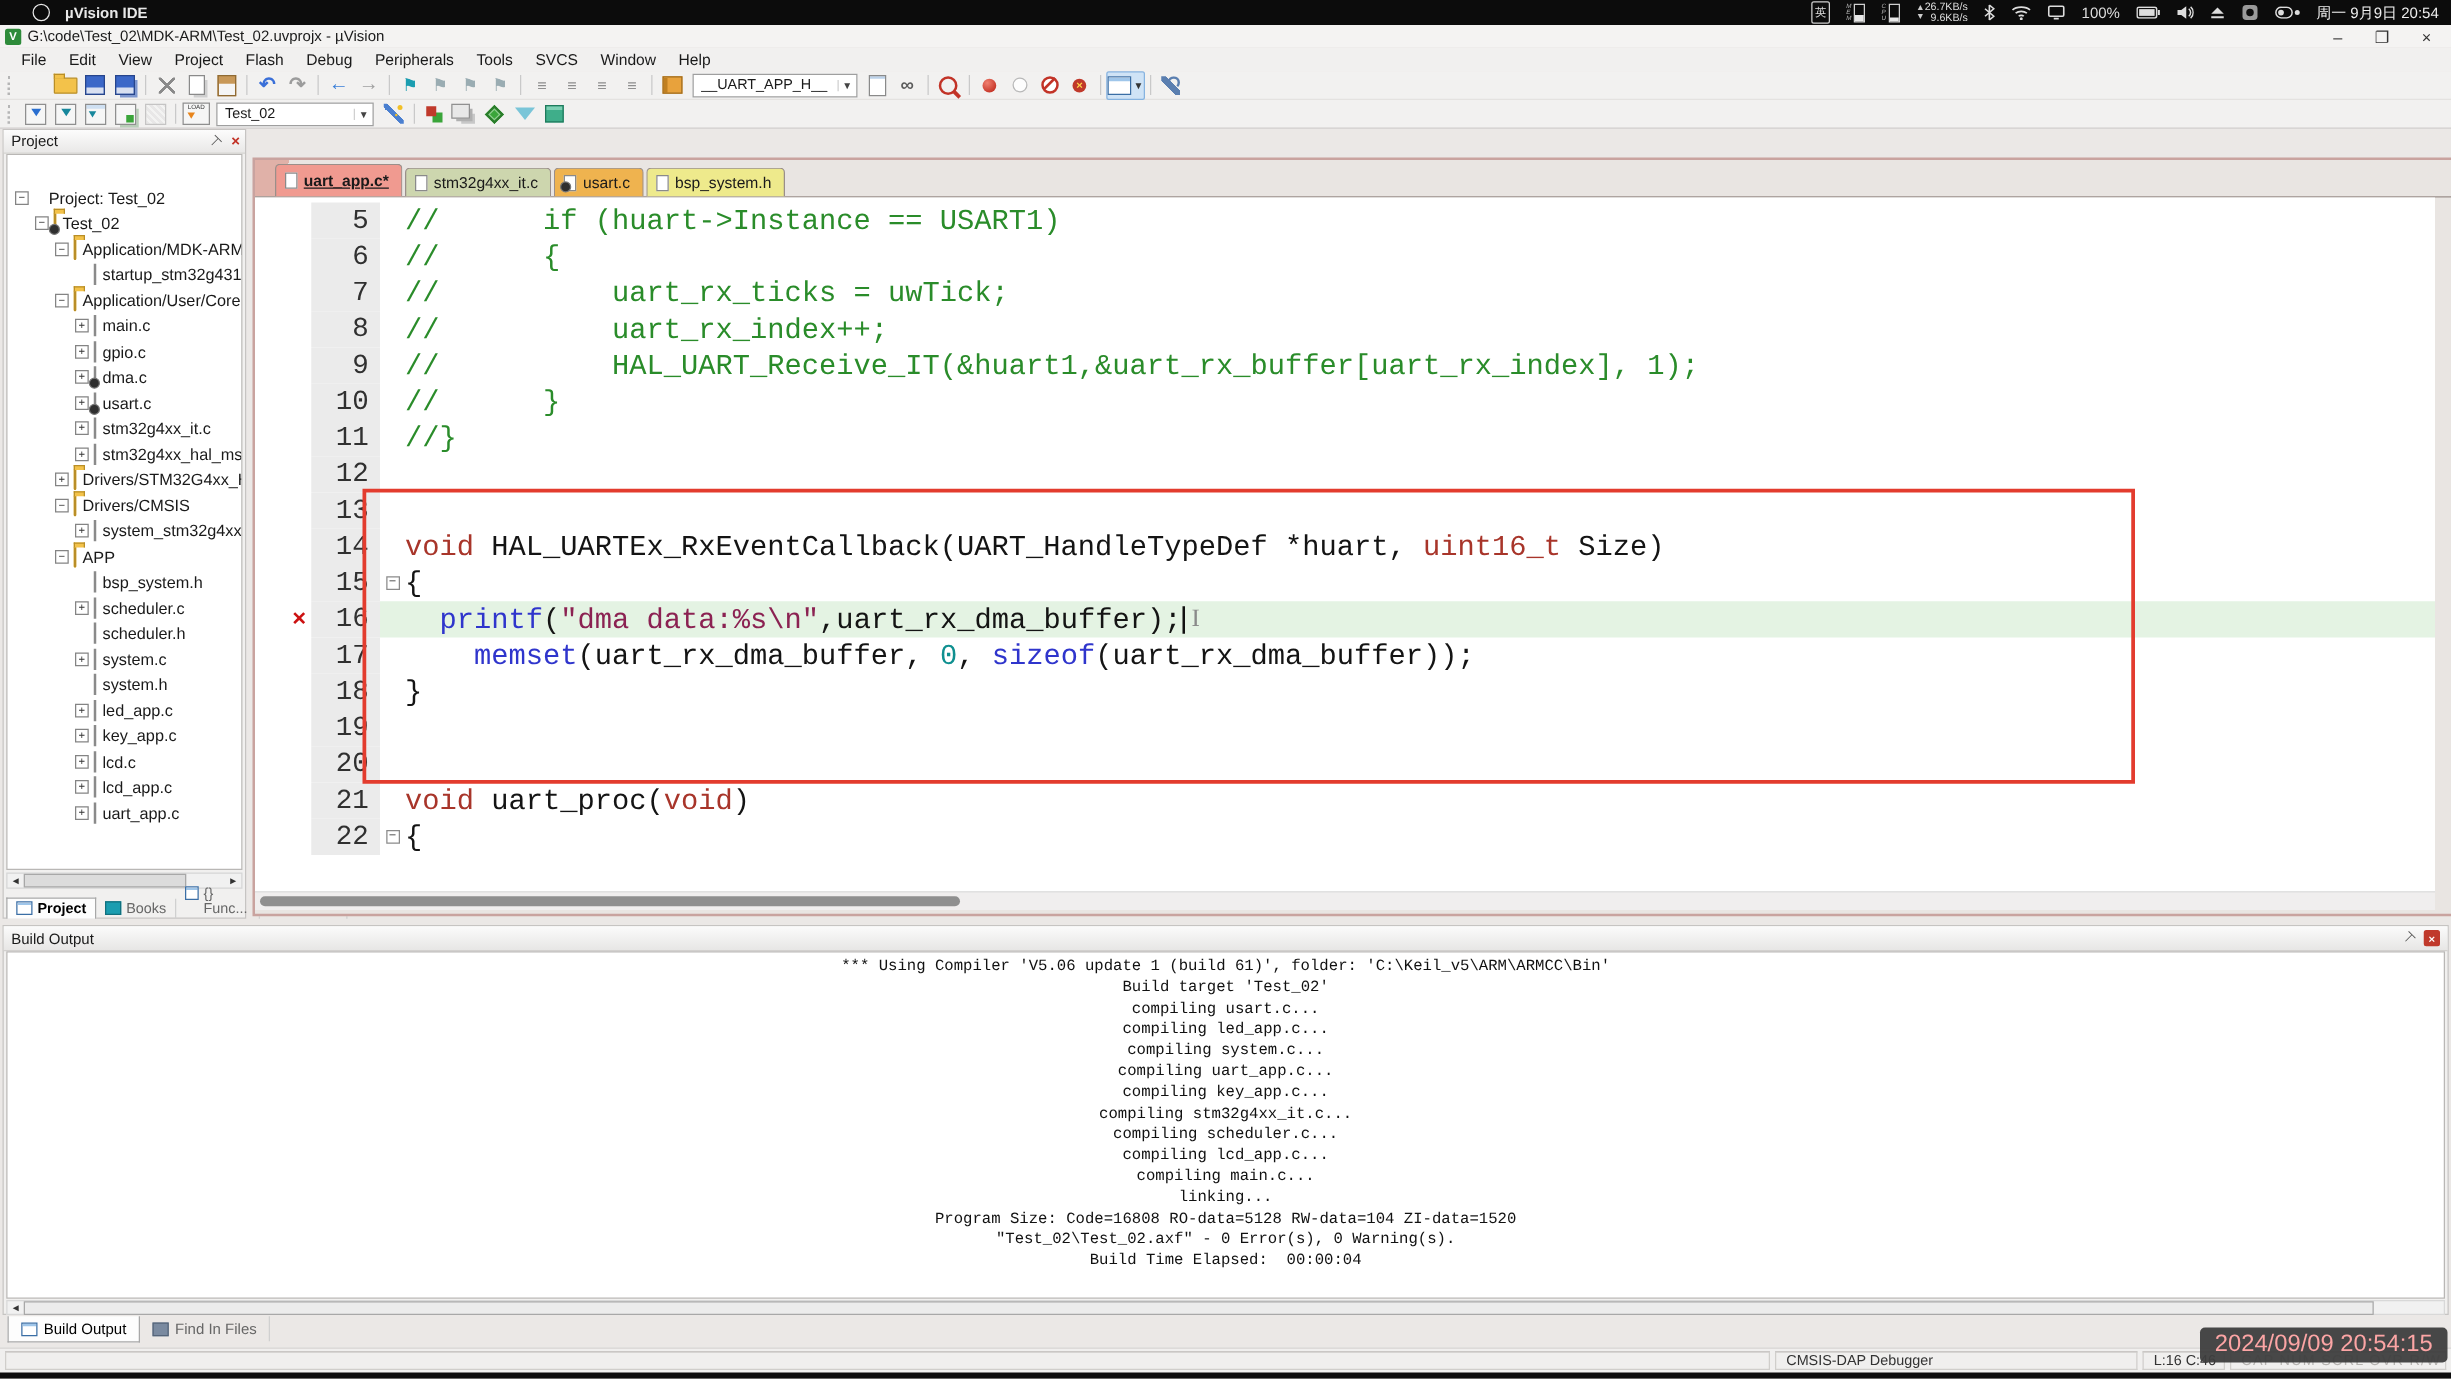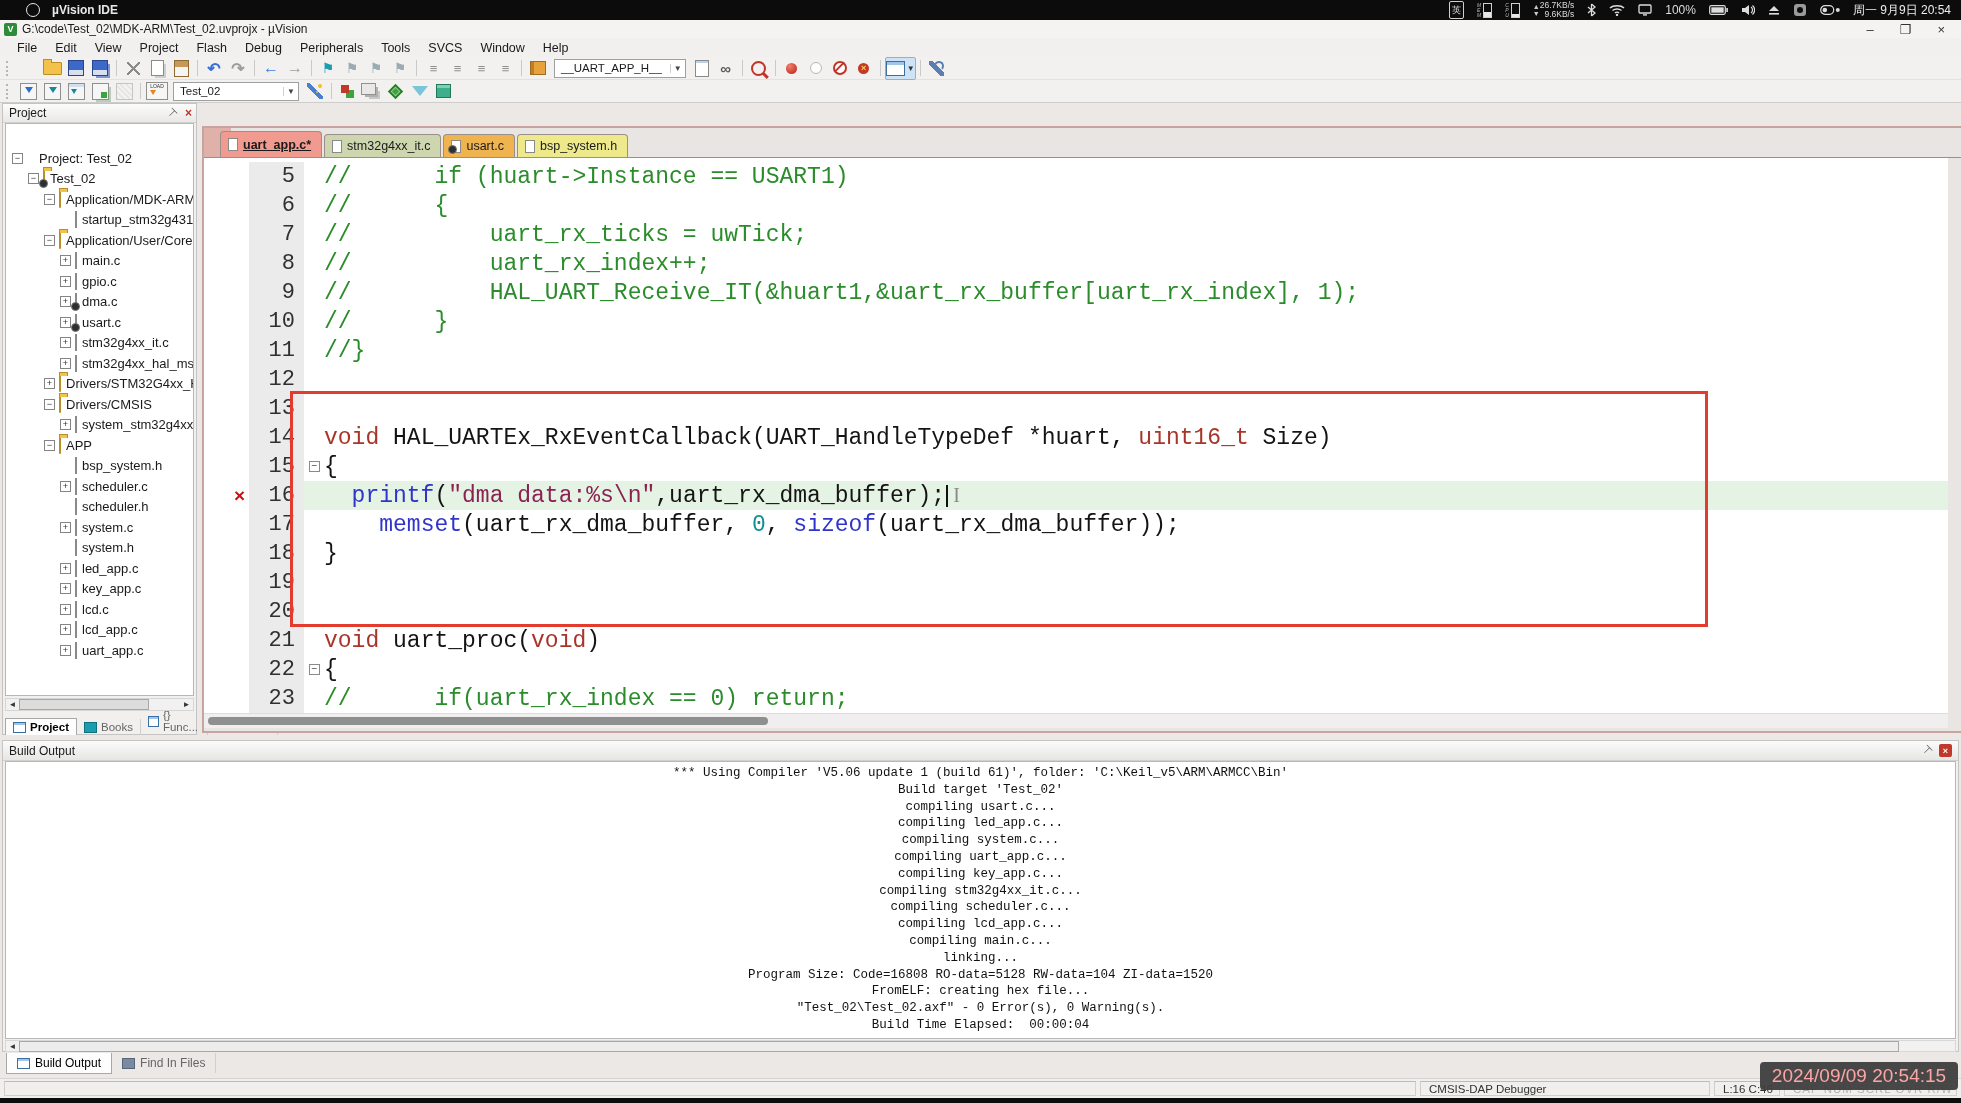--- a/index.html
+++ b/index.html
@@ -131,21 +131,21 @@
   .tico{position:relative;margin-right:5px;flex:none;}
   .file{width:11px;height:14px;background:#fff;border:1px solid #8a8a8a;box-sizing:border-box;box-shadow:inset -2px 2px 0 #e3e3e3;}
   .targ{width:8px;height:8px;background:#e0862a;box-shadow:5px 4px 0 #8aa0b8;margin:-3px 7px 2px 0;}
   .badge{position:absolute;left:-4px;bottom:-2px;width:7px;height:7px;border-radius:50%;background:#2f2f2f;border:1px solid #777;}
   #phscroll{position:absolute;left:2px;right:2px;top:594px;height:13px;background:#f1f1f1;border:1px solid #d5d5d5;
         display:flex;align-items:center;box-sizing:border-box;}
   .sbarrow{width:13px;height:11px;font-size:8px;color:#333;display:flex;align-items:center;justify-content:center;flex:none;}
   .sbtrack{flex:1;height:11px;position:relative;}
   .sbthumb{position:absolute;top:0;height:11px;background:#dcdcdc;border:1px solid #a8a8a8;box-sizing:border-box;}
   #ptabs{position:absolute;left:2px;top:609px;height:22px;display:flex;align-items:flex-end;font-size:11.5px;}
-  .ptab{padding:2px 7px;color:#666;display:flex;gap:4px;align-items:center;border-right:1px solid #d0d0d0;}
+  .ptab{padding:2px 7px;color:#666;display:flex;gap:4px;border-right:1px solid #d0d0d0;}
   .ptab.active{background:#fdfdfd;border:1px solid #a8a8a8;border-bottom:none;color:#000;font-weight:bold;}
   .minwin{width:11px;height:9px;border:1px solid #3a6ea5;background:#fff;box-shadow:inset 0 2px 0 #9fc6ea;}
   .minbook{width:11px;height:9px;background:#1b9db0;border:1px solid #11707e;}
 
   
   #editor{left:202px;top:126px;width:1948px;height:607px;background:#e9e5e2;border:2px solid #c9a39f;box-sizing:border-box;}
   #etabs{height:30px;display:flex;align-items:flex-end;padding-left:16px;background:
         linear-gradient(110deg,#e0b1a8 0 26px,transparent 26px);border-bottom:1px solid #9a8f8a;box-sizing:border-box;}
   .etab{display:inline-flex;align-items:center;gap:5px;height:22px;padding:0 10px 0 7px;margin-right:2px;
         border:1px solid #9a8f8a;border-bottom:none;border-radius:4px 4px 0 0;font-size:12.5px;position:relative;}
@@ -802,28 +802,20 @@
         <div class="crow">
           <span class="cmargin"></span>
           <span class="cnum">22</span>
           <span class="cwrap">
             <span class="foldcol">
               <span class="fbox">−</span>
             </span>
             <span class="ctext"><span class="pl">{</span></span>
           </span>
         </div>
-        <div class="crow">
-          <span class="cmargin"></span>
-          <span class="cnum">23</span>
-          <span class="cwrap">
-            <span class="foldcol"></span>
-            <span class="ctext"><span class="cm">//      if(uart_rx_index == 0) return;</span></span>
-          </span>
-        </div>
       </div>
     <div id="evscroll">
         <div id="evthumb"></div>
       </div>
     <div id="ehscroll">
         <div id="ehthumb"></div>
       </div>
   </div>
 
   <div id="annotation" class="abs"></div>
@@ -842,21 +834,20 @@
         <div class="bline">compiling led_app.c...</div>
         <div class="bline">compiling system.c...</div>
         <div class="bline">compiling uart_app.c...</div>
         <div class="bline">compiling key_app.c...</div>
         <div class="bline">compiling stm32g4xx_it.c...</div>
         <div class="bline">compiling scheduler.c...</div>
         <div class="bline">compiling lcd_app.c...</div>
         <div class="bline">compiling main.c...</div>
         <div class="bline">linking...</div>
         <div class="bline">Program Size: Code=16808 RO-data=5128 RW-data=104 ZI-data=1520</div>
-        <div class="bline">FromELF: creating hex file...</div>
         <div class="bline">"Test_02\Test_02.axf" - 0 Error(s), 0 Warning(s).</div>
         <div class="bline">Build Time Elapsed:  00:00:04</div>
       </div>
     <div id="bhscroll">
       <span class="sbarrow">◄</span>
       <span class="sbtrack">
           <span class="sbthumb" style="left:0;width:1880px;background:#ececec;"></span>
         </span>
     </div>
   </div>

